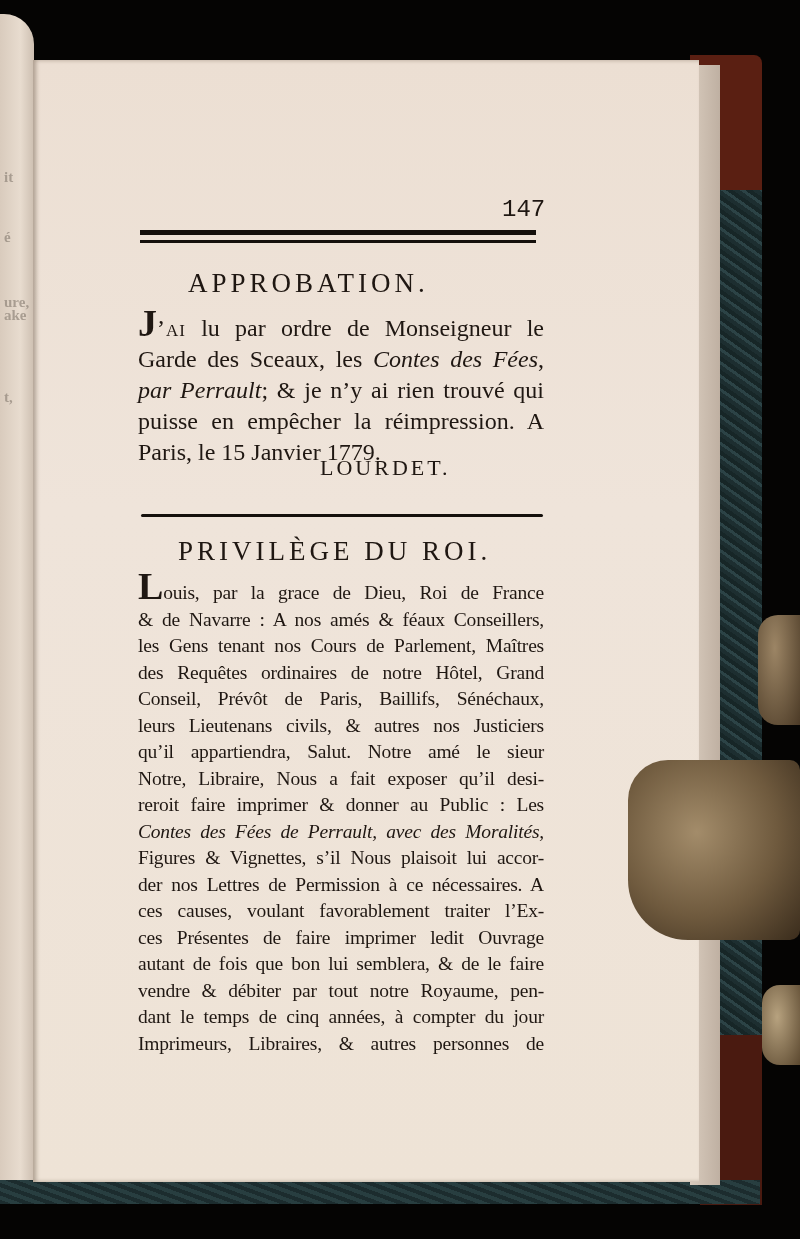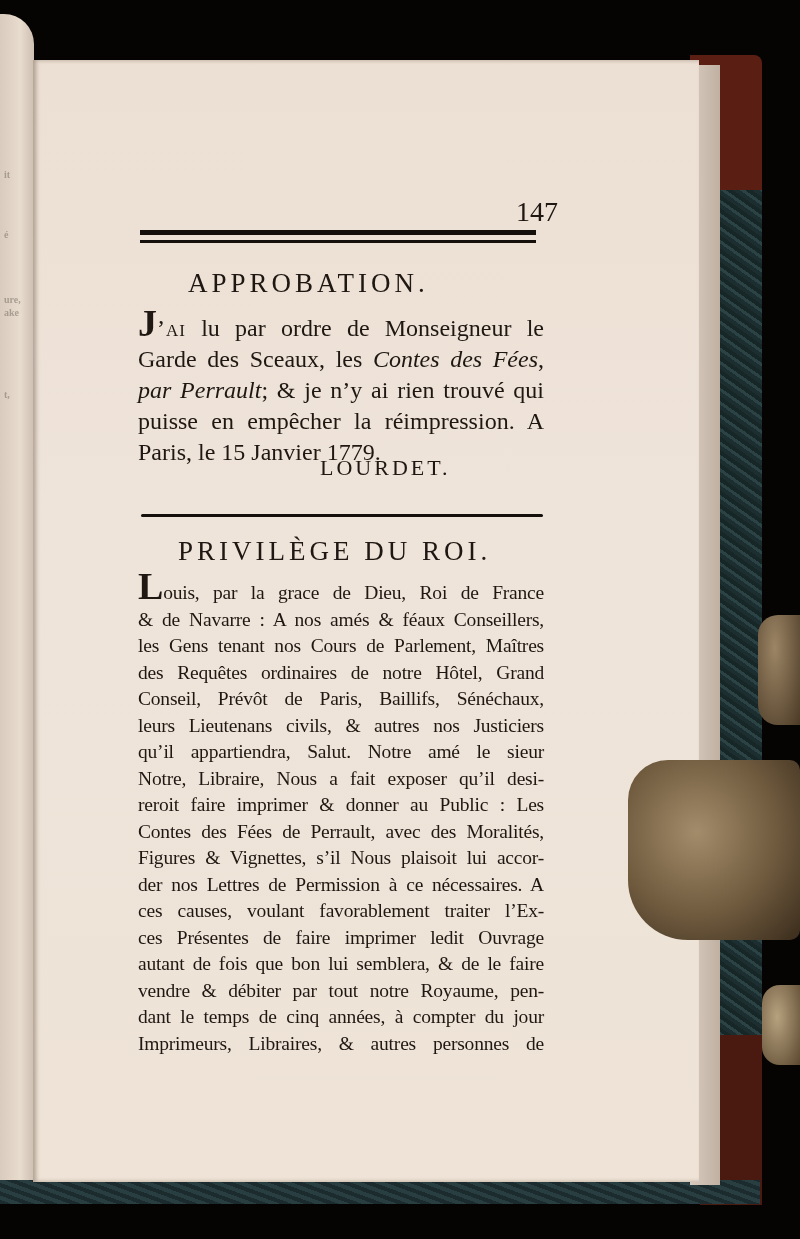--- a/index.html
+++ b/index.html
@@ -6,21 +6,21 @@
   body {
     width:800px; height:1239px; background:#050403; position:relative; overflow:hidden;
     font-family:"Liberation Serif","DejaVu Serif",serif;
   }
   .left-page {
     position:absolute; left:0; top:14px; width:34px; height:1180px;
     background:linear-gradient(90deg,#d9cbbd 0%,#e8dccf 60%,#cdbfb1 100%);
     border-top-right-radius:30px;
   }
   .left-page .ghost {
-    position:absolute; left:4px; color:#8a7f74; font-size:10px; font-weight:bold; opacity:.65;
+    position:absolute; left:4px; color:#8a7f74; font-size:15px; font-weight:bold; opacity:.65;
   }
   .cover-red {
     position:absolute; left:690px; top:55px; width:72px; height:140px;
     background:#5a1f12; border-radius:0 8px 0 0;
   }
   .cover-marble {
     position:absolute; left:700px; top:190px; width:62px; height:850px;
     background:repeating-linear-gradient(35deg,#1d2e30 0 4px,#2c4346 4px 7px,#172627 7px 11px);
   }
   .cover-red-bottom {
@@ -48,21 +48,21 @@
     position:absolute; left:758px; top:615px; width:42px; height:110px;
     background:radial-gradient(ellipse at 40% 30%,#9c8565,#4b3a26);
     border-radius:20px 0 0 20px;
   }
   .hand-bottom {
     position:absolute; left:762px; top:985px; width:38px; height:80px;
     background:radial-gradient(ellipse at 40% 40%,#b7a27f,#5b482f);
     border-radius:18px 0 0 18px;
   }
   .text { position:absolute; color:#1f1712; }
-  .page-number { left:516px; top:196px; font-size:28px; }
+  .page-number { left:502px; top:196px; font-size:24px;font-family:Liberation Mono, monospace; }
   .rule-thick { position:absolute; left:140px; top:230px; width:396px; height:5px; background:#15100c; }
   .rule-thin { position:absolute; left:140px; top:240px; width:396px; height:3px; background:#15100c; }
   .rule-mid { position:absolute; left:141px; top:514px; width:402px; height:3px; background:#15100c; border-radius:2px; }
   .heading { font-size:27px; letter-spacing:4px; white-space:nowrap; }
   .approbation { left:188px; top:268px; }
   .privilege { left:166px; top:536px;margin-left:12px; }
   .signature { left:320px; top:455px; font-size:22px; letter-spacing:3px; }
   .para { left:138px; width:406px; font-size:22.5px; line-height:29px; }
   .para1 { top:313px; font-size:24px; line-height:31px; }
   .para2 { top:580px; font-size:19.5px; line-height:26.5px; letter-spacing:-.2px; }
@@ -113,21 +113,21 @@
 <div class="text para para2">
   <span class="line"><span class="dropcap">L</span><span>ouis, par la grace de Dieu, Roi de France</span></span>
   <span class="line">&amp; de Navarre : A nos amés &amp; féaux Conseillers,</span>
   <span class="line">les Gens tenant nos Cours de Parlement, Maîtres</span>
   <span class="line">des Requêtes ordinaires de notre Hôtel, Grand</span>
   <span class="line">Conseil, Prévôt de Paris, Baillifs, Sénéchaux,</span>
   <span class="line">leurs Lieutenans civils, &amp; autres nos Justiciers</span>
   <span class="line">qu’il appartiendra, Salut. Notre amé le sieur</span>
   <span class="line">Notre, Libraire, Nous a fait exposer qu’il desi-</span>
   <span class="line">reroit faire imprimer &amp; donner au Public : Les</span>
-  <span class="line" style="">Contes des Fées de Perrault, avec des Moralités,</span>
+  <span class="line" style="font-style:italic">Contes des Fées de Perrault, avec des Moralités,</span>
   <span class="line">Figures &amp; Vignettes, s’il Nous plaisoit lui accor-</span>
   <span class="line">der nos Lettres de Permission à ce nécessaires. A</span>
   <span class="line">ces causes, voulant favorablement traiter l’Ex-</span>
   <span class="line">ces Présentes de faire imprimer ledit Ouvrage</span>
   <span class="line">autant de fois que bon lui semblera, &amp; de le faire</span>
   <span class="line">vendre &amp; débiter par tout notre Royaume, pen-</span>
   <span class="line">dant le temps de cinq années, à compter du jour</span>
   <span class="line">Imprimeurs, Libraires, &amp; autres personnes de</span>
 </div>
 

